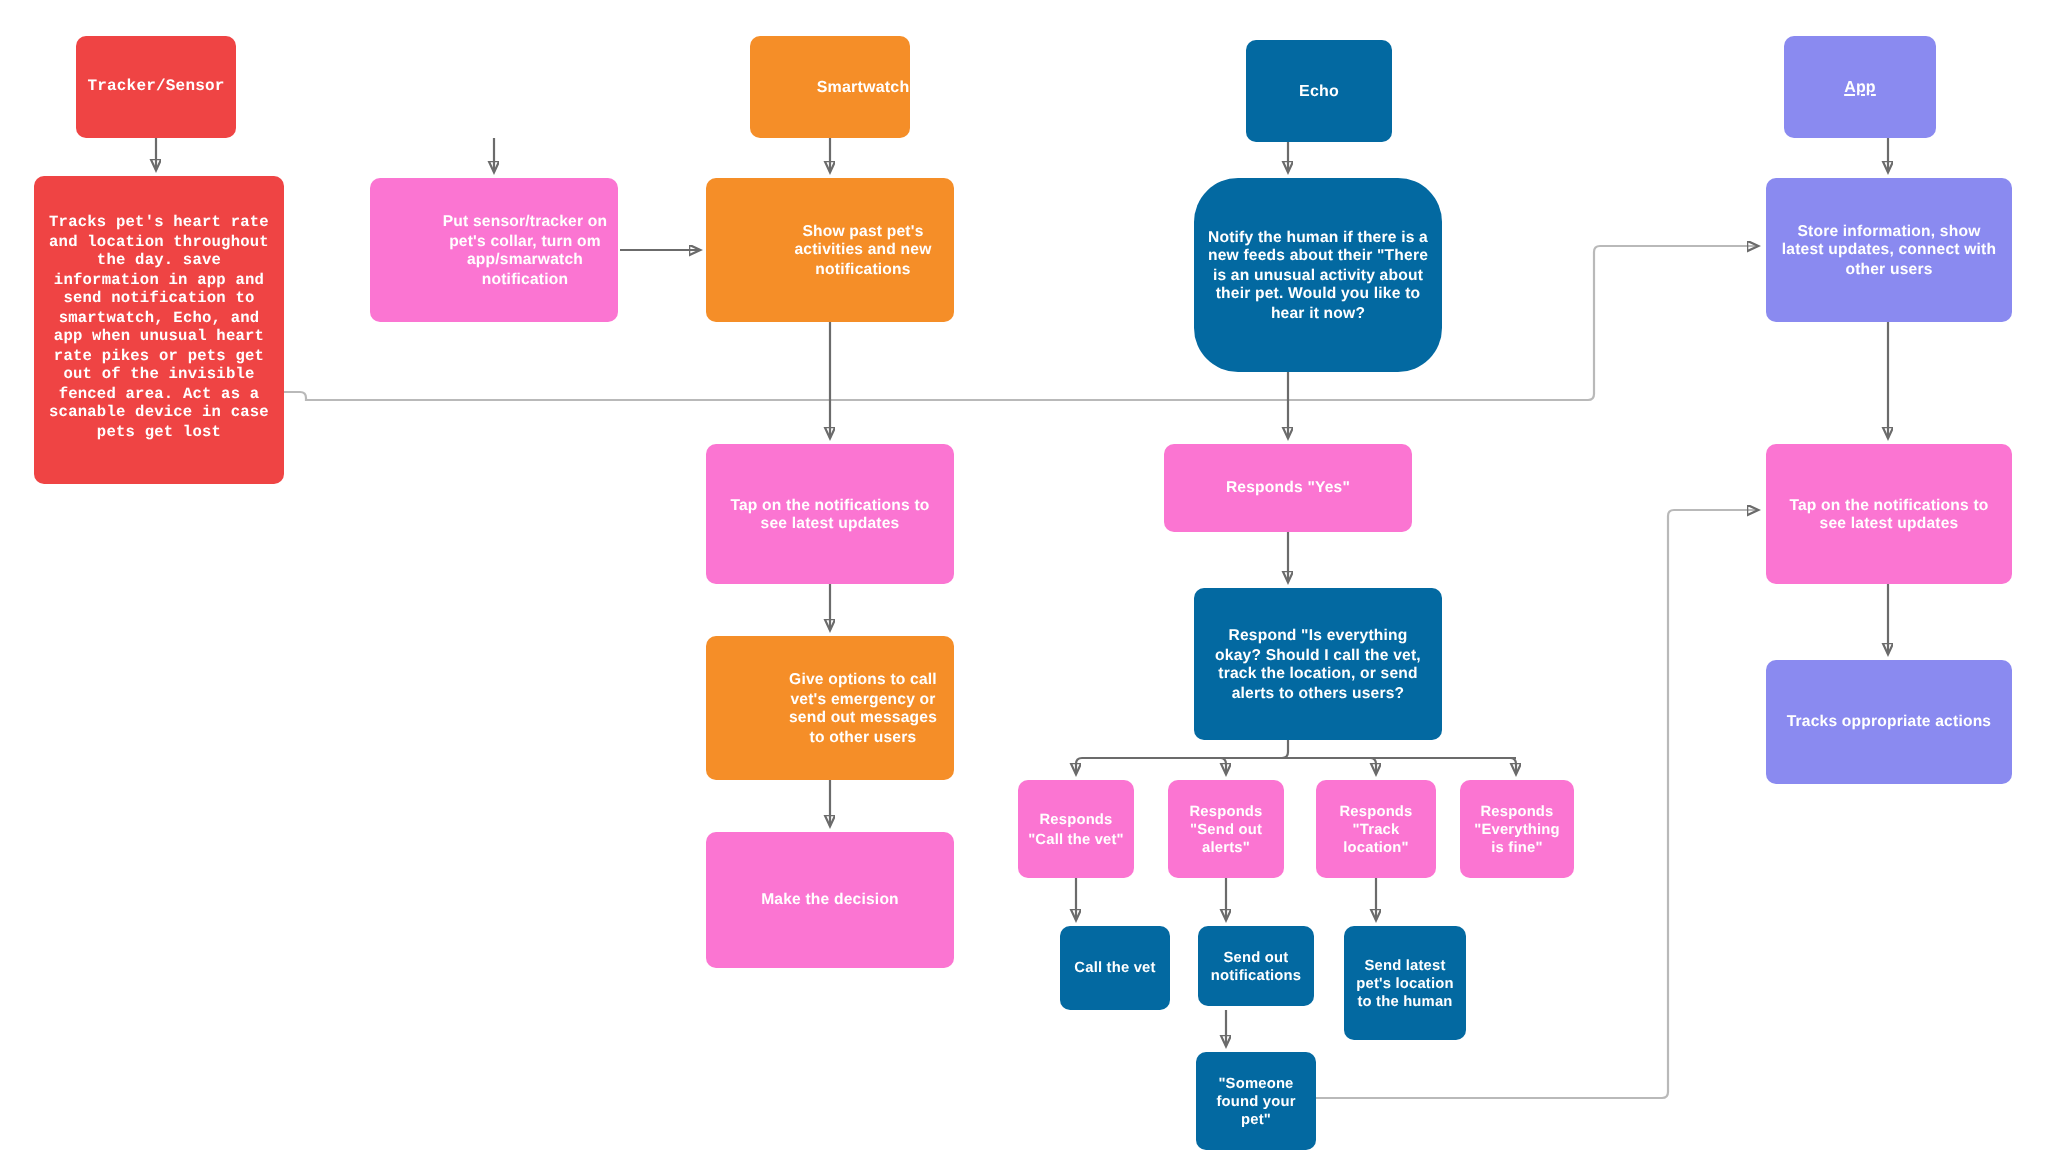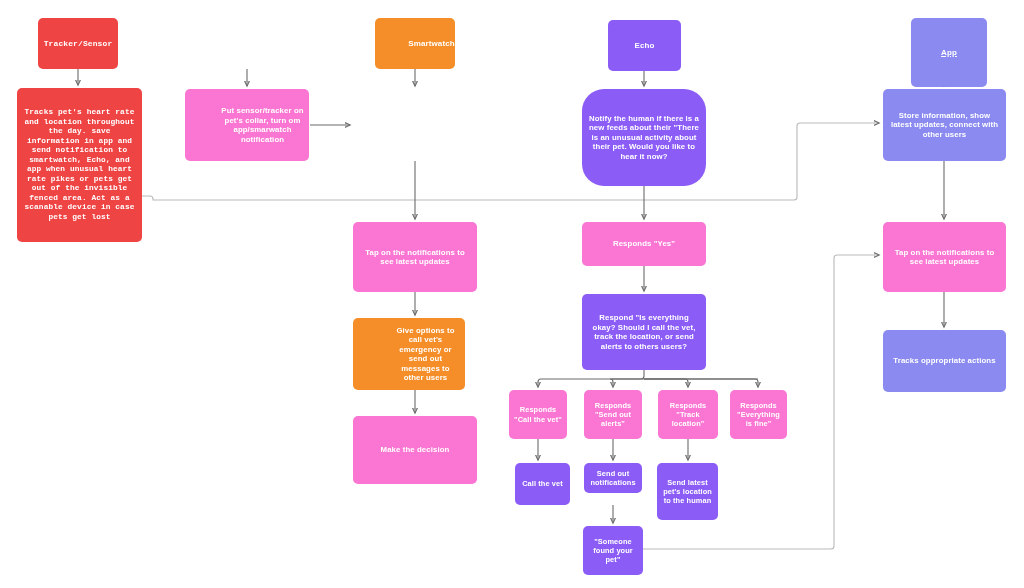--- a/index.html
+++ b/index.html
@@ -30,21 +30,21 @@
     font-weight: bold;
     line-height: 1.22;
     padding: 4px 5px;
     letter-spacing: 0.1px;
     white-space: pre-line;
     overflow: hidden;
   }
   .c-green  { background: #ef4444; font-family: Liberation Mono, monospace; }
   .c-pink   { background: #FB75D2; }
   .c-orange { background: #F58E28; padding-left: 38px; }
-  .c-blue   { background: #8b5cf6; }
+  .c-blue   { background: #0369a1; margin-left: 15px; }
   .c-purple { background: #8A8AF0; }
 
   svg.edges {
     position: absolute;
     left: 0;
     top: 0;
     width: 1024px;
     height: 588px;
     pointer-events: none;
   }
@@ -104,54 +104,55 @@
     <path class="faint" d="M643,549 L831,549 Q834,549 834,546 L834,258 Q834,255 837,255 L879,255" marker-end="url(#arrow)"></path>
   </svg>
 
   <div class="node c-green" style="left:38px;top:18px;width:80px;height:51px;font-size:8px;">Tracker/Sensor</div>
 
 
   <div class="node c-orange" style="left:375px;top:18px;width:80px;height:51px;font-size:8px;">Smartwatch</div>
 
   <div class="node c-blue" style="left:608px;top:20px;width:73px;height:51px;font-size:8px;">Echo</div>
 
-  <div class="node c-purple" style="left:911px;top:18px;width:76px;height:69px;font-size:8px;text-decoration:underline;">App</div>
+  <div class="node c-purple" style="left:892px;top:18px;width:76px;height:51px;font-size:8px;text-decoration:underline;">App</div>
 
   <div class="node c-green" style="left:17px;top:88px;width:125px;height:154px;font-size:7.8px;">Tracks pet's heart rate and location throughout the day. save information in app and send notification to smartwatch, Echo, and app when unusual heart rate pikes or pets get out of the invisible fenced area. Act as a scanable device in case pets get lost</div>
 
   <div class="node c-pink" style="left:185px;top:89px;width:124px;height:72px;font-size:7.8px;padding-left:36px;">Put sensor/tracker on pet's collar, turn om app/smarwatch notification</div>
 
+  <div class="node c-orange" style="left:353px;top:89px;width:124px;height:72px;font-size:7.8px;">Show past pet's activities and new notifications</div>
 
   <div class="node c-blue" style="left:582px;top:89px;width:124px;height:97px;font-size:7.8px;border-radius:22px;">Notify the human if there is a new feeds about their  "There is an unusual activity about their pet. Would you like to hear it now?</div>
 
   <div class="node c-purple" style="left:883px;top:89px;width:123px;height:72px;font-size:7.8px;">Store information, show latest updates, connect with other users</div>
 
   <div class="node c-pink" style="left:353px;top:222px;width:124px;height:70px;font-size:7.8px;">Tap on the notifications to see latest updates</div>
 
   <div class="node c-pink" style="left:582px;top:222px;width:124px;height:44px;font-size:7.8px;">Responds "Yes"</div>
 
   <div class="node c-pink" style="left:883px;top:222px;width:123px;height:70px;font-size:7.8px;">Tap on the notifications to see latest updates</div>
 
-  <div class="node c-orange" style="left:353px;top:318px;width:112px;height:72px;font-size:7.8px;">Give options to call vet's emergency or send out messages to other users</div>
+  <div class="node c-orange" style="left:353px;top:318px;width:124px;height:72px;font-size:7.8px;">Give options to call vet's emergency or send out messages to other users</div>
 
   <div class="node c-blue" style="left:582px;top:294px;width:124px;height:76px;font-size:7.8px;">Respond "Is everything okay? Should I call the vet, track the location, or send alerts to others users?</div>
 
   <div class="node c-purple" style="left:883px;top:330px;width:123px;height:62px;font-size:7.8px;">Tracks oppropriate actions</div>
 
   <div class="node c-pink" style="left:353px;top:416px;width:124px;height:68px;font-size:7.8px;">Make the decision</div>
 
   <div class="node c-pink" style="left:509px;top:390px;width:58px;height:49px;font-size:7.4px;">Responds "Call the vet"</div>
 
   <div class="node c-pink" style="left:584px;top:390px;width:58px;height:49px;font-size:7.4px;">Responds "Send out alerts"</div>
 
   <div class="node c-pink" style="left:658px;top:390px;width:60px;height:49px;font-size:7.4px;">Responds "Track location"</div>
 
   <div class="node c-pink" style="left:730px;top:390px;width:57px;height:49px;font-size:7.4px;">Responds "Everything is fine"</div>
 
   <div class="node c-blue" style="left:515px;top:463px;width:55px;height:42px;font-size:7.4px;">Call the vet</div>
 
-  <div class="node c-blue" style="left:584px;top:463px;width:58px;height:30px;font-size:7.4px;">Send out notifications</div>
+  <div class="node c-blue" style="left:584px;top:463px;width:58px;height:40px;font-size:7.4px;">Send out notifications</div>
 
   <div class="node c-blue" style="left:657px;top:463px;width:61px;height:57px;font-size:7.4px;">Send latest pet's location to the human</div>
 
   <div class="node c-blue" style="left:583px;top:526px;width:60px;height:49px;font-size:7.4px;">"Someone found your pet"</div>
 
 </div>
 
 </body></html>

